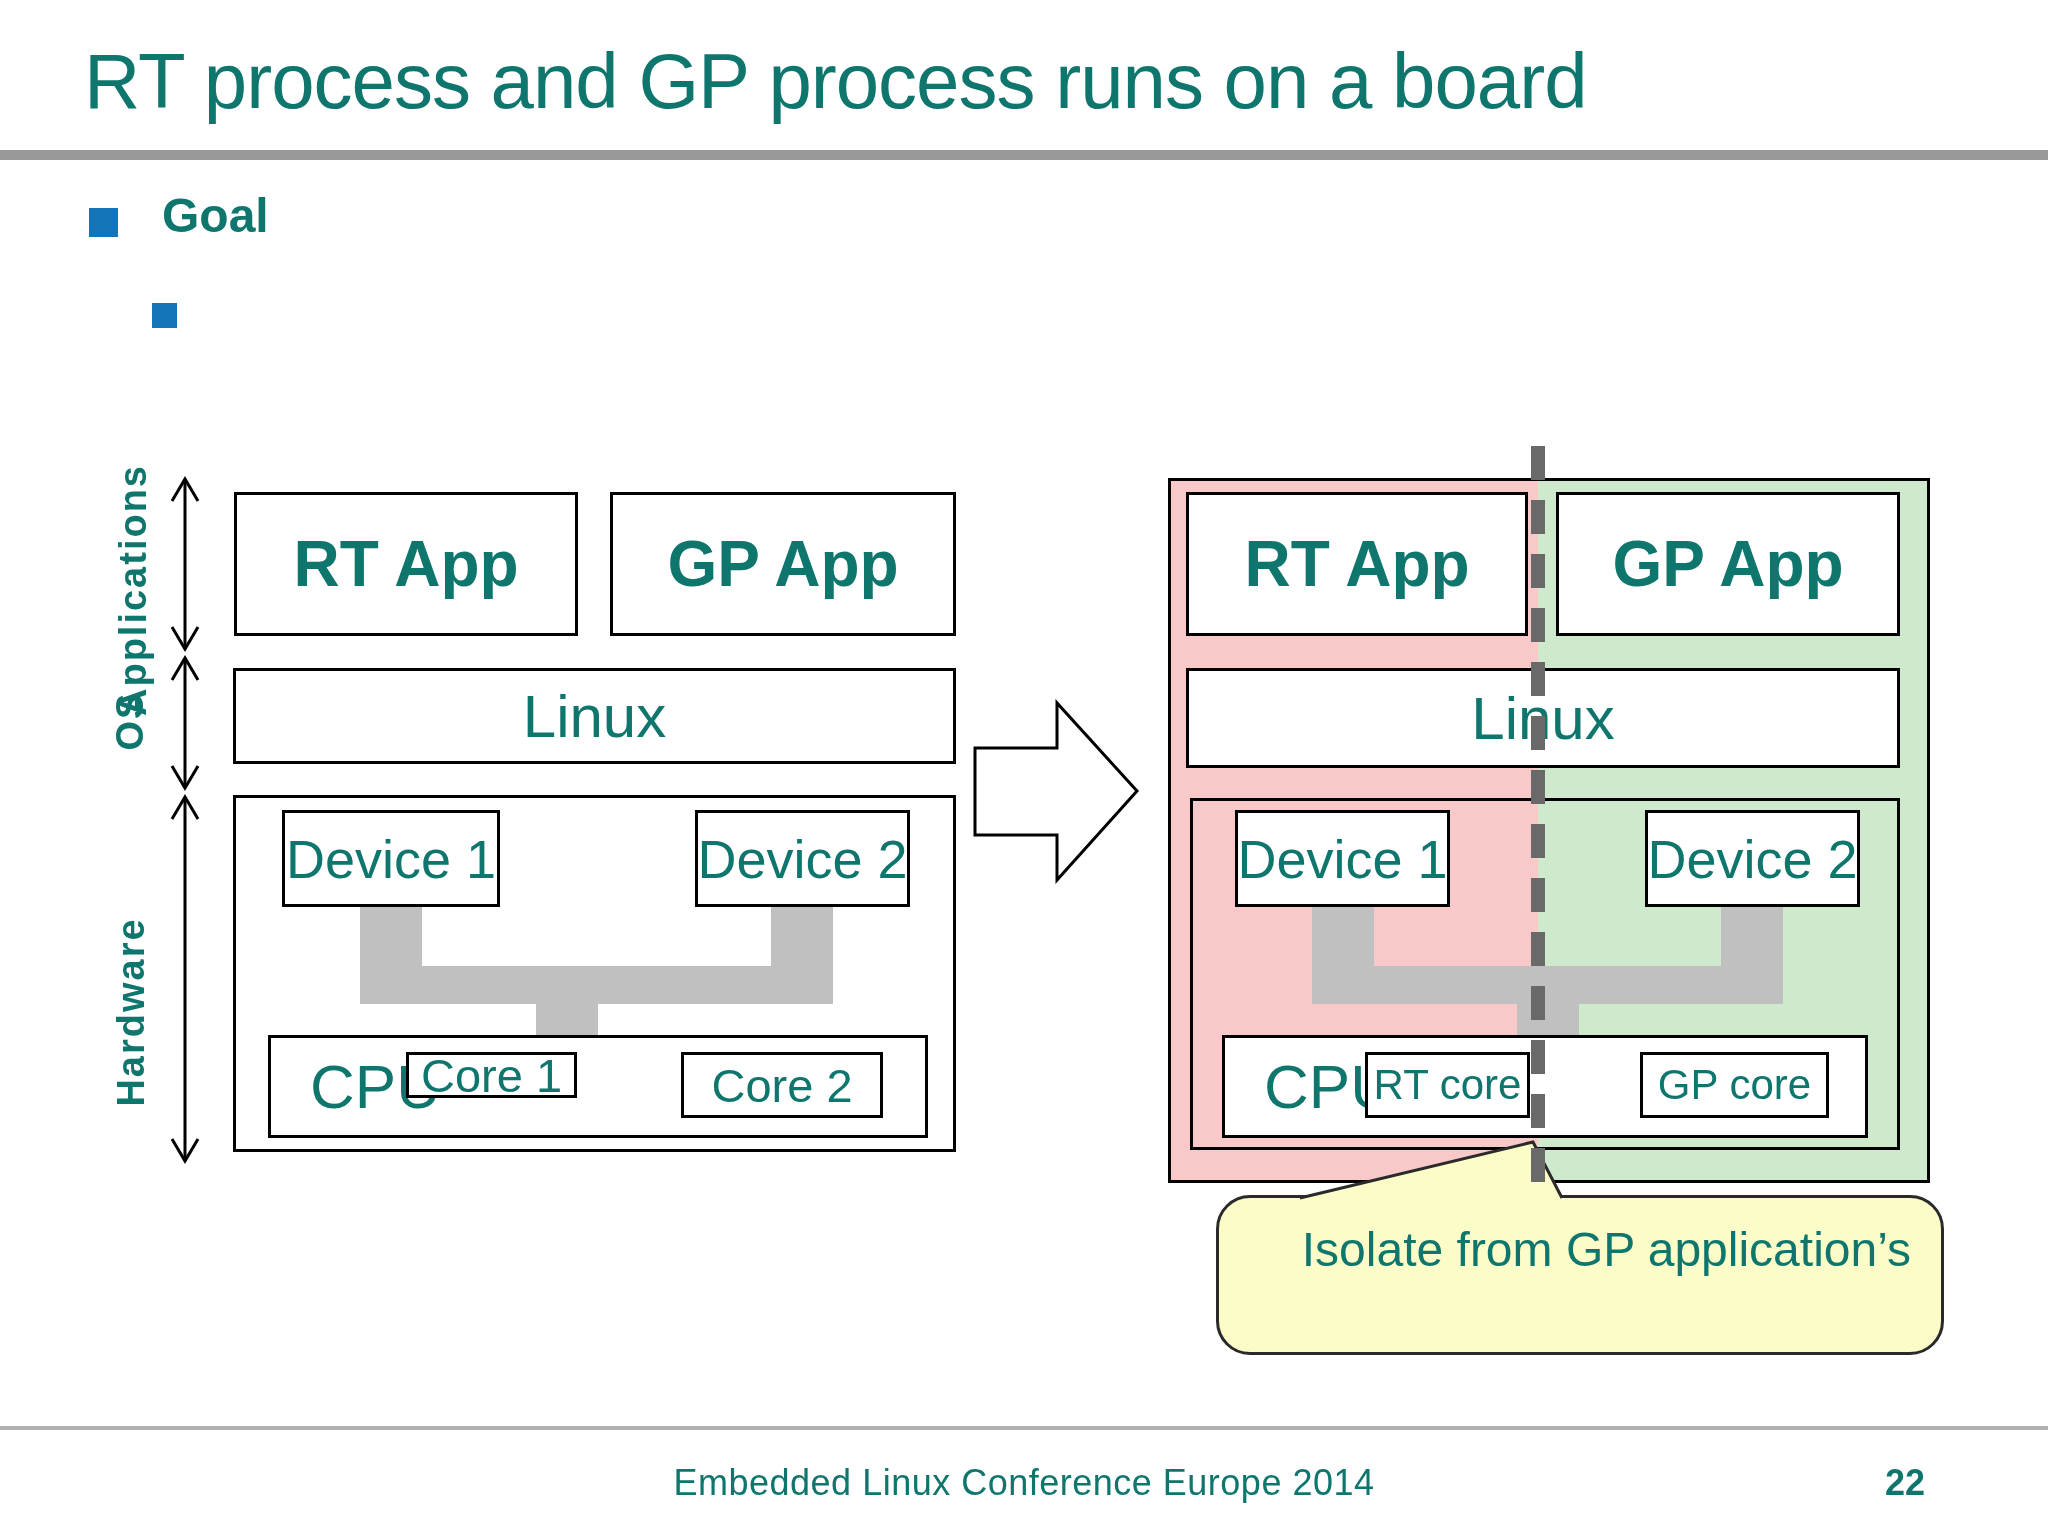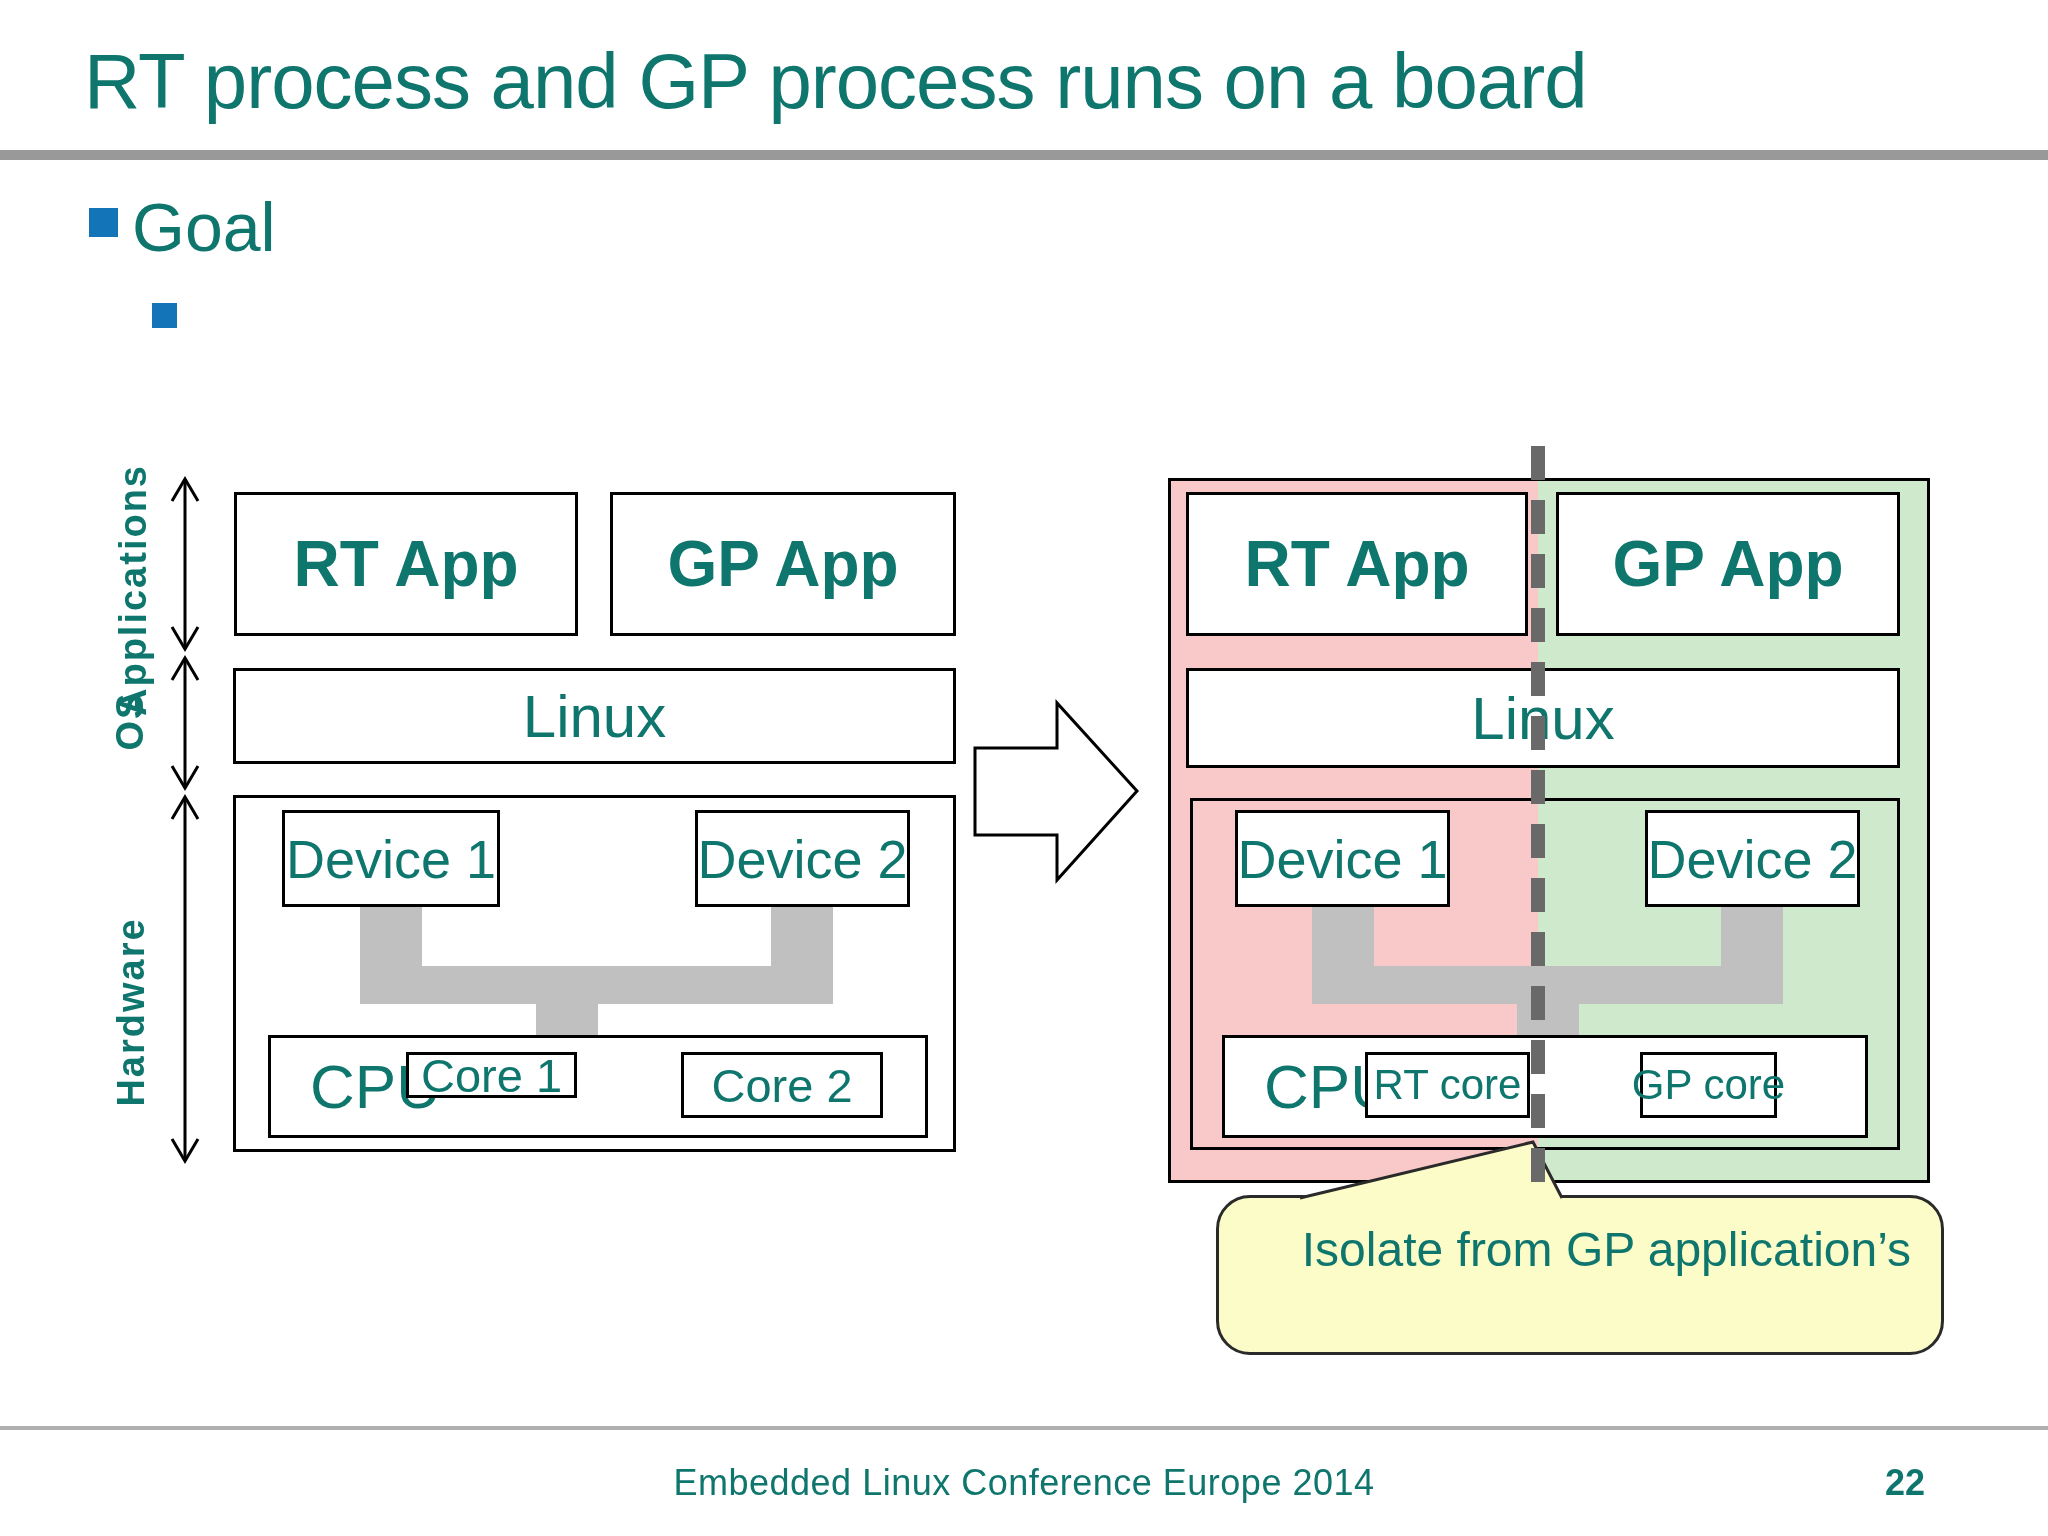--- a/index.html
+++ b/index.html
@@ -16,21 +16,21 @@
     position:relative;width:2048px;height:1536px;background:#ffffff;
     font-family:"Liberation Sans", sans-serif;color:#0f766e;overflow:hidden;
   }
   .abs{position:absolute;}
   .title{
     left:84px;top:38px;width:1880px;font-size:78px;line-height:1.12;
     letter-spacing:-1px;white-space:nowrap;
   }
   .title-rule{left:0;top:150px;width:2048px;height:10px;background:var(--rule-gray);}
   .goal-bullet{left:89px;top:208px;width:29px;height:29px;background:var(--bullet-blue);}
-  .goal-text{left:132px;top:188px;font-size:68px;font-weight:normal;white-space:nowrap;}
+  .goal-text{left:162px;top:188px;font-size:48px;font-weight:bold;white-space:nowrap;}
   .point-bullet{left:152px;top:303px;width:25px;height:25px;background:var(--bullet-blue);}
   .point-text{left:219px;top:284px;font-size:58px;white-space:nowrap;}
 
   .vlabel{
     width:420px;height:44px;display:flex;align-items:center;justify-content:center;
     font-size:38px;font-weight:bold;letter-spacing:2px;
     transform:rotate(-90deg);transform-origin:50% 50%;white-space:nowrap;
   }
   .box{
     background:#fff;border:3px solid #000;box-sizing:border-box;
@@ -132,21 +132,21 @@
   <div class="abs bus" style="left:1721px;top:905px;width:62px;height:64px;"></div>
   <div class="abs bus" style="left:1312px;top:966px;width:471px;height:38px;"></div>
   <div class="abs bus" style="left:1517px;top:1000px;width:62px;height:38px;"></div>
 
   <div class="abs box f-dev" style="left:1235px;top:810px;width:215px;height:97px;">Device 1</div>
   <div class="abs box f-dev" style="left:1645px;top:810px;width:215px;height:97px;">Device 2</div>
 
   <div class="abs box" style="left:1222px;top:1035px;width:646px;height:103px;"></div>
   <div class="abs cpu-label" style="left:1244px;top:1035px;height:103px;">CPU</div>
   <div class="abs box f-corer" style="left:1365px;top:1052px;width:165px;height:66px;">RT core</div>
-  <div class="abs box f-corer" style="left:1640px;top:1052px;width:137px;height:66px;">GP core</div>
+  <div class="abs box f-corer" style="left:1640px;top:1052px;width:189px;height:66px;">GP core</div>
 
   <div class="abs callout-body">
     <div class="callout-line">Isolate from GP application’s</div>
   </div>
   <svg class="abs tail-svg" width="320" height="90">
     <path d="M20,68 L253,12 L282,68" style="fill:var(--callout-bg)" stroke="#2a2a2a" stroke-width="3"></path>
   </svg>
 
   <div class="abs divider"></div>
 

